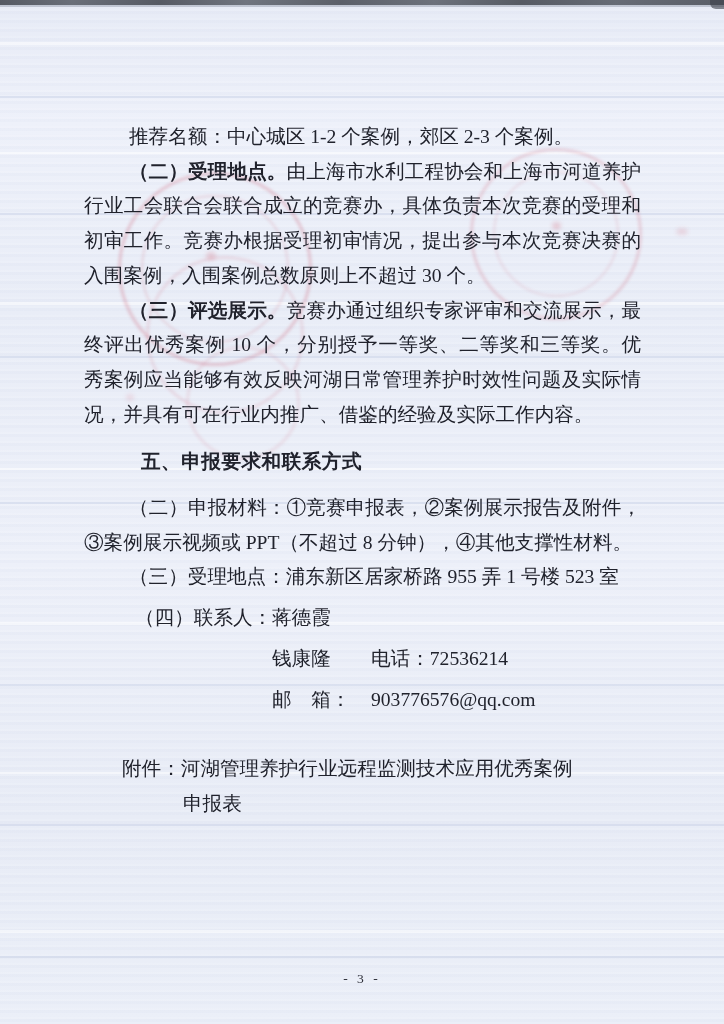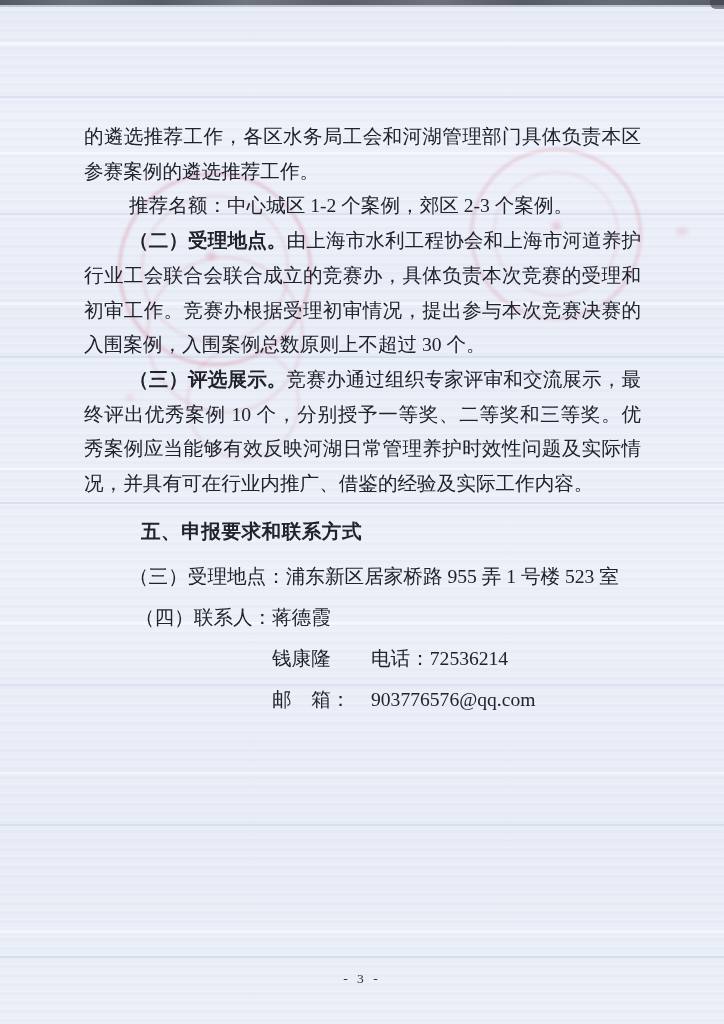--- a/index.html
+++ b/index.html
@@ -92,45 +92,49 @@
     <div class="s-ring-in"></div>
   </div>
   <div class="stamp s-ring" style="left:186px;top:346px;width:108px;height:108px;opacity:.45;"></div>
   <div class="dot" style="left:206px;top:252px;width:10px;height:8px;"></div>
   <div class="dot" style="left:552px;top:222px;width:9px;height:8px;"></div>
   <div class="dot" style="left:676px;top:228px;width:12px;height:7px;opacity:.7;"></div>
   <div class="dot" style="left:126px;top:394px;width:8px;height:7px;opacity:.6;"></div>
 
   <div class="content">
 
-    <p class="para">的遴选推荐工作，各区水务局工会和河湖管理部门具体负责本区参赛案例的遴选推荐工作。</p>
 
     <p class="para indent">推荐名额：中心城区 1-2 个案例，郊区 2-3 个案例。</p>
 
     <p class="para indent"><span class="lead">（二）受理地点。</span><span>由上海市水利工程协会和上海市河道养护行业工会联合会联合成立的竞赛办，具体负责本次竞赛的受理和初审工作。竞赛办根据受理初审情况，提出参与本次竞赛决赛的入围案例，入围案例总数原则上不超过 30 个。</span></p>
 
     <p class="para indent"><span class="lead">（三）评选展示。</span><span>竞赛办通过组织专家评审和交流展示，最终评出优秀案例 10 个，分别授予一等奖、二等奖和三等奖。优秀案例应当能够有效反映河湖日常管理养护时效性问题及实际情况，并具有可在行业内推广、借鉴的经验及实际工作内容。</span></p>
 
     <p class="heading">五、申报要求和联系方式</p>
 
 
+    <p class="para indent">（二）申报材料：①竞赛申报表，②案例展示报告及附件，③案例展示视频或 PPT（不超过 8 分钟），④其他支撑性材料。</p>
 
     <p class="para indent">（三）受理地点：浦东新区居家桥路 955 弄 1 号楼 523 室</p>
 
     <div class="contact-row">
       <span class="c-prefix">（四）联系人：</span>
       <span class="c-name">蒋德霞</span>
     </div>
     <div class="contact-row">
       <span class="c-name">钱康隆</span>
       <span class="c-value">电话：72536214</span>
     </div>
     <div class="contact-row">
       <span class="c-name">邮　箱：</span>
       <span class="c-value">903776576@qq.com</span>
     </div>
 
+    <div class="attach">
+      <p class="attach-line1">附件：河湖管理养护行业远程监测技术应用优秀案例</p>
+      <p class="attach-line2">申报表</p>
+    </div>
 
   </div>
 
   <div class="page-num">- 3 -</div>
 
 </div>
 
 </body></html>

